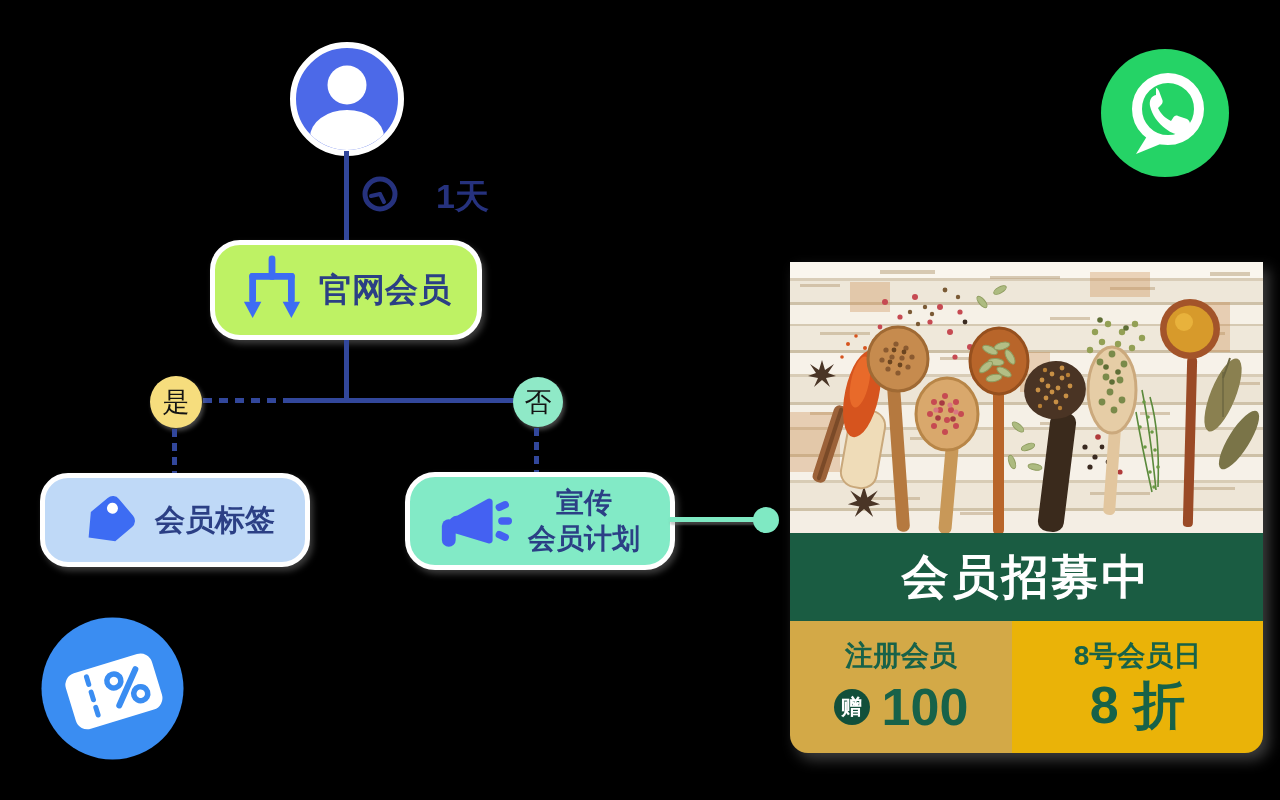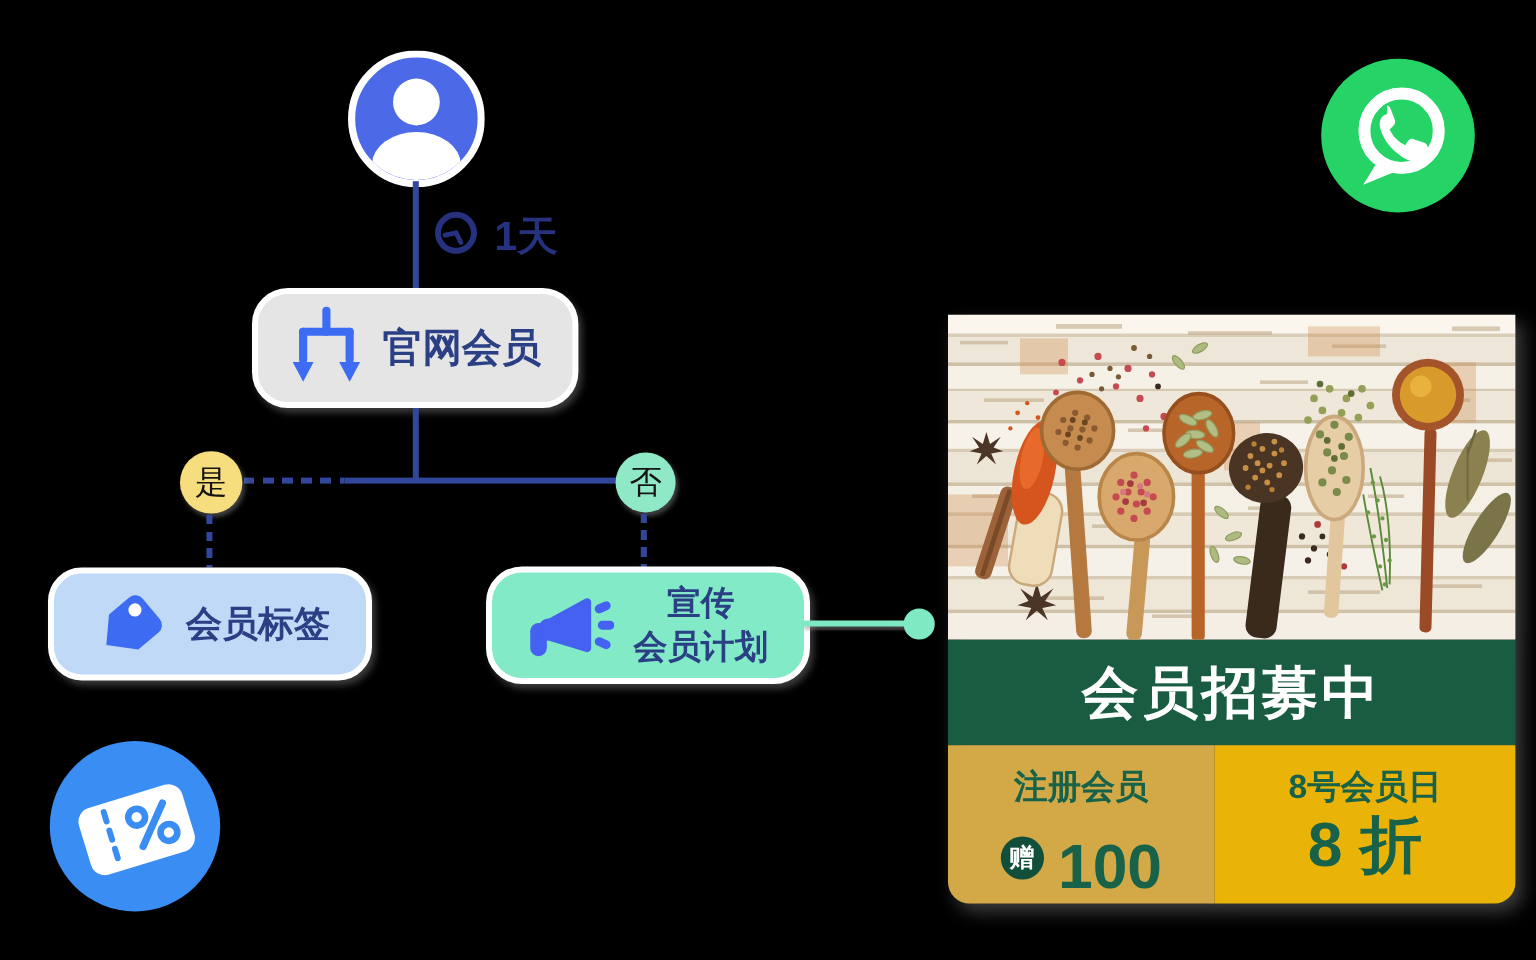--- a/index.html
+++ b/index.html
@@ -12,27 +12,27 @@
   .l1{left:344px;top:151px;width:4.5px;height:90px;}
   .l2{left:344px;top:340px;width:4.5px;height:60px;}
   .hdash{position:absolute;left:203px;top:398px;width:84px;height:4.5px;
          background:repeating-linear-gradient(90deg,#32479B 0 9px,transparent 9px 16px);}
   .hsolid{position:absolute;left:287px;top:398px;width:229px;height:4.5px;background:#32479B;}
   .vdash{position:absolute;width:5px;
          background:repeating-linear-gradient(180deg,#32479B 0 8px,transparent 8px 14px);}
   .vd1{left:172px;top:429px;height:44px;}
   .vd2{left:534px;top:428px;height:45px;}
 
-  .delay-label{position:absolute;left:412px;top:174px;font-size:34px;font-weight:800;color:#26327E;}
+  .delay-label{position:absolute;left:436px;top:174px;font-size:34px;font-weight:800;color:#26327E;}
 
   .node{position:absolute;display:flex;align-items:center;justify-content:center;gap:16px;
         border:5px solid #fff;box-sizing:border-box;
         filter:drop-shadow(3px 4px 3px rgba(130,130,130,.45));}
   .node .lbl{font-weight:700;color:#2B3F85;}
-  .node1{left:210px;top:240px;width:272px;height:100px;border-radius:30px;background:#e5e5e5;}
+  .node1{left:210px;top:240px;width:272px;height:100px;border-radius:30px;background:#bef264;}
   .node1 .lbl{font-size:33px;}
   .node2{left:40px;top:473px;width:270px;height:94px;border-radius:28px;background:#BFD9F7;}
   .node2 .lbl{font-size:30px;}
   .node3{left:405px;top:472px;width:270px;height:98px;border-radius:30px;background:#82EAC6;}
   .node3 .lbl{font-size:28px;text-align:center;line-height:1.3;}
 
   .decision{position:absolute;border-radius:50%;display:flex;align-items:center;justify-content:center;
             font-size:27px;font-weight:500;color:#141414;
             box-shadow:2px 3px 4px rgba(140,140,140,.5);}
   .yes{left:150px;top:376px;width:52px;height:52px;background:#F6DD7D;}
@@ -50,21 +50,21 @@
   .band{height:88px;background:#1A5C42;display:flex;align-items:center;justify-content:center;}
   .band .title{color:#fff;font-size:47px;font-weight:800;letter-spacing:3px;}
   .card-bottom{display:flex;height:152px;border-radius:23px;}
   .sec{display:flex;flex-direction:column;align-items:center;}
   .sec-gold{width:222px;background:#D3A947;}
   .sec-beige{flex:1;background:#eab308;}
   .sec .head{margin-top:16px;font-size:28px;font-weight:800;color:#176249;}
   .valrow{display:flex;align-items:center;justify-content:center;gap:12px;margin-top:6px;}
   .gift-circle{width:36px;height:36px;border-radius:50%;background:#124F3A;color:#fff;
                font-size:21px;font-weight:700;display:flex;align-items:center;justify-content:center;}
-  .bignum{font-size:52px;font-weight:800;color:#176249;line-height:1;margin-top:16px;}
+  .bignum{font-size:52px;font-weight:800;color:#176249;line-height:1;}
   .sec-beige .bignum{margin-top:4px;}
 </style>
 </head>
 <body>
 
 <div class="stage">
 
   <svg class="abs" style="left:290px;top:42px" width="114" height="114" viewBox="0 0 114 114">
     <defs>
         <clipPath id="avclip">

